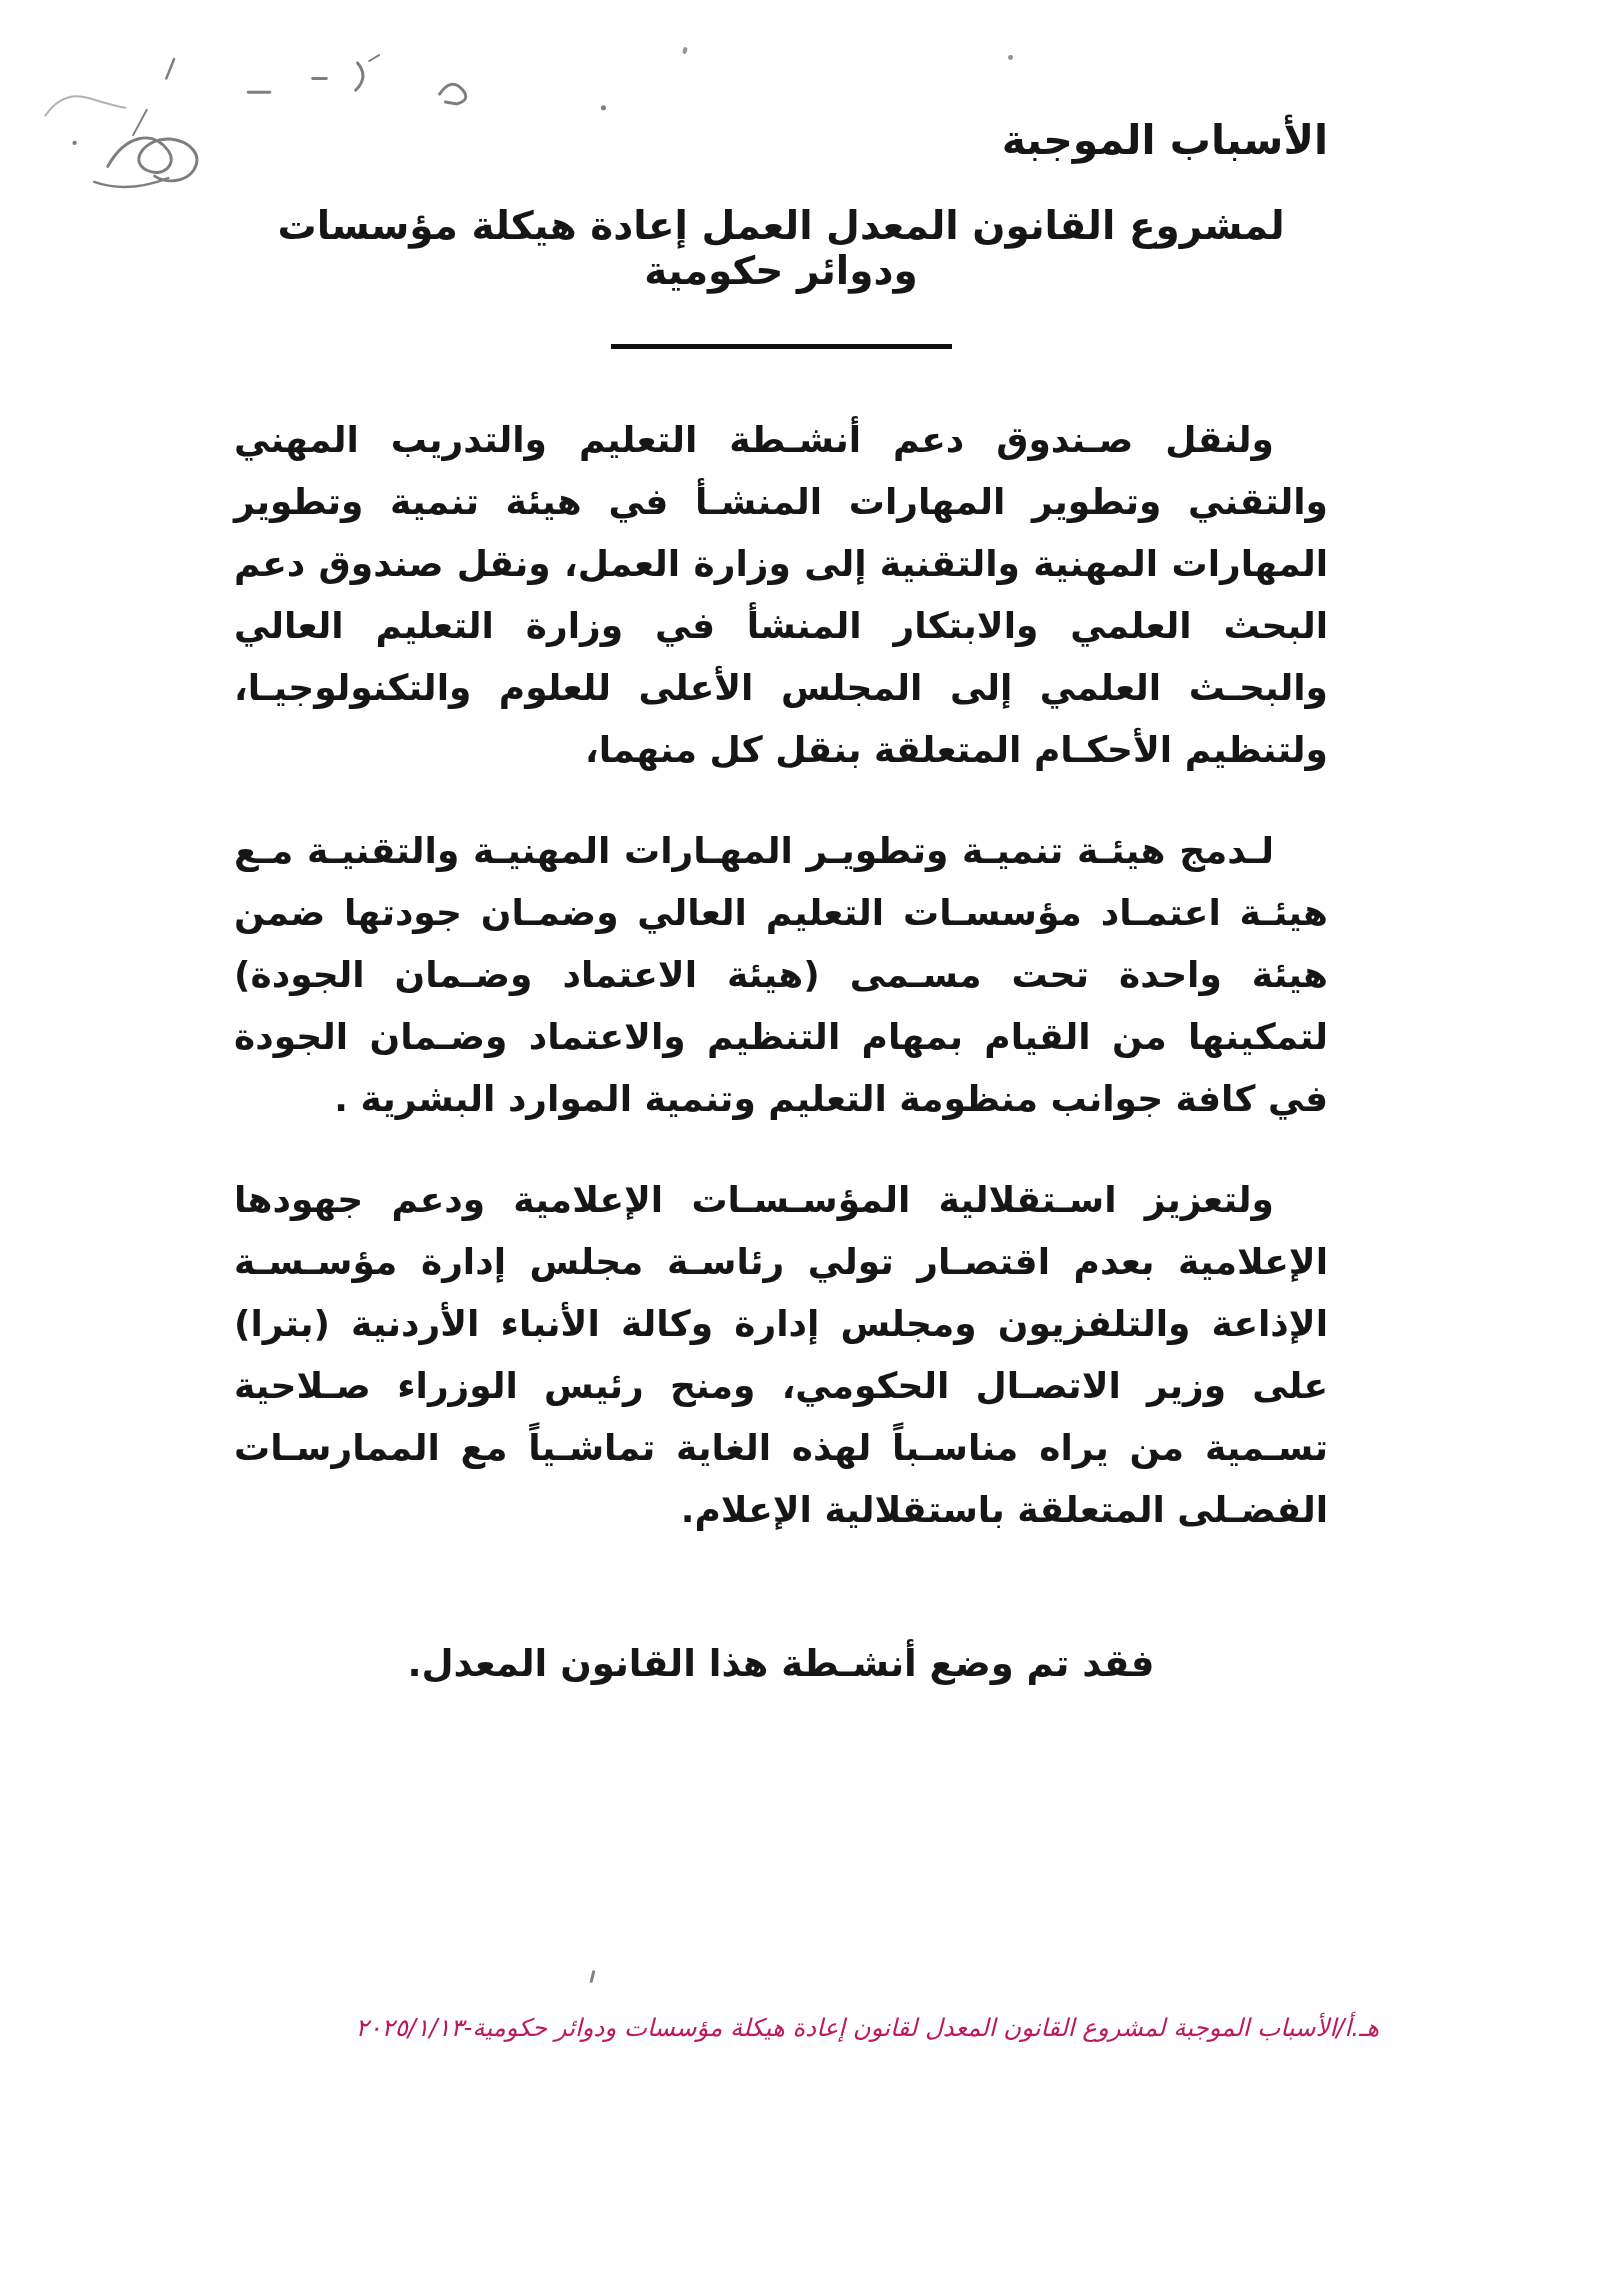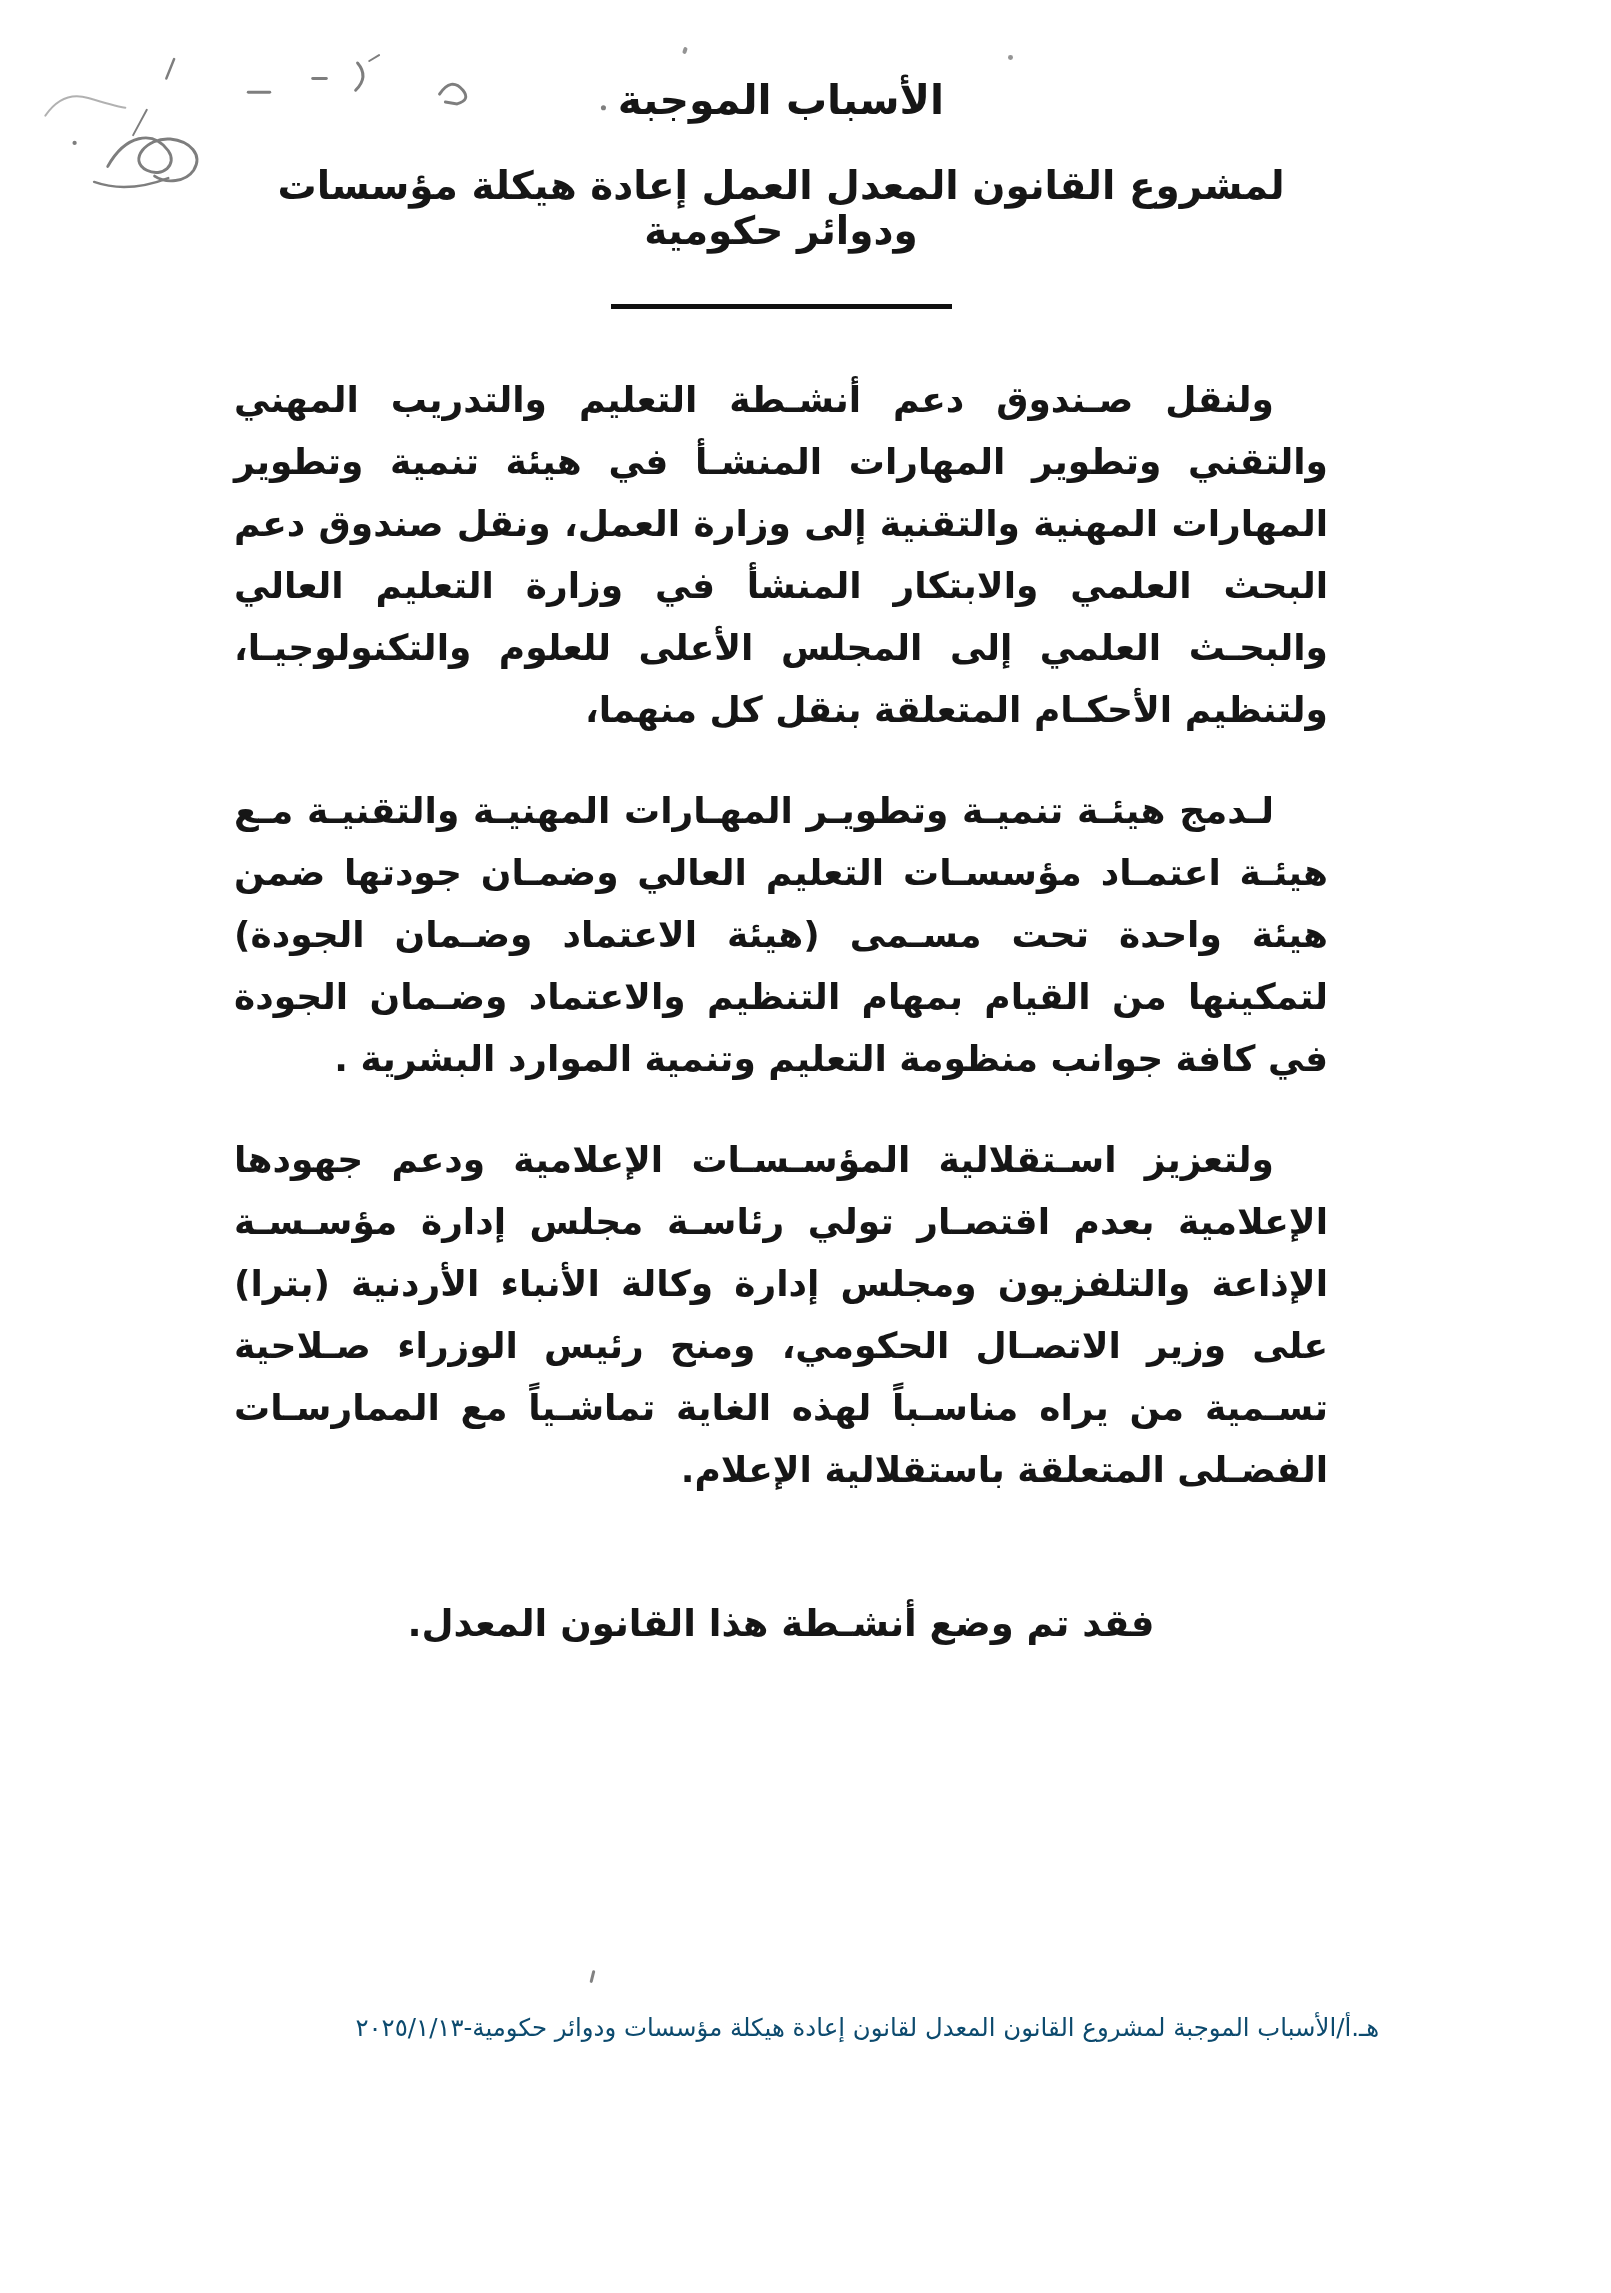--- a/index.html
+++ b/index.html
@@ -47,22 +47,22 @@
     border-radius: 2px;
   }
   
   .content {
     position: relative;
     margin-right: 283px;
     margin-left: 234px; 
   }
   .doc-title {
     margin: 0;
-    padding-top: 76px;
-    text-align: center;
+    padding-top: 116px;
+    text-align: right;
     font-size: 41px;
     font-weight: 700;
     letter-spacing: 0;
   }
   .doc-subtitle {
     margin: 39px 0 0 0;
     text-align: center;
     font-size: 39px;
     font-weight: 700;
   }
@@ -88,22 +88,23 @@
     text-align: center;
     font-size: 37px;
     font-weight: 700;
   }
   .footer-ref {
     position: absolute;
     bottom: 252px;
     right: 232px;
     font-size: 24.4px;
     font-weight: 400;
-    color: #0c4a6e;
+    color: #be185d;
     direction: rtl;
+    font-style: italic;
   }
 </style>
 </head>
 <body>
 
 <div class="page">
 
   <svg class="artifact-topleft" viewBox="0 0 660 210" xmlns="http://www.w3.org/2000/svg">
     <g fill="none" stroke="#4d4d4d" stroke-linecap="round" opacity="0.72">
       <path d="M28,100 q18,-26 44,-18 t38,10" stroke-width="2" opacity="0.6"></path>

